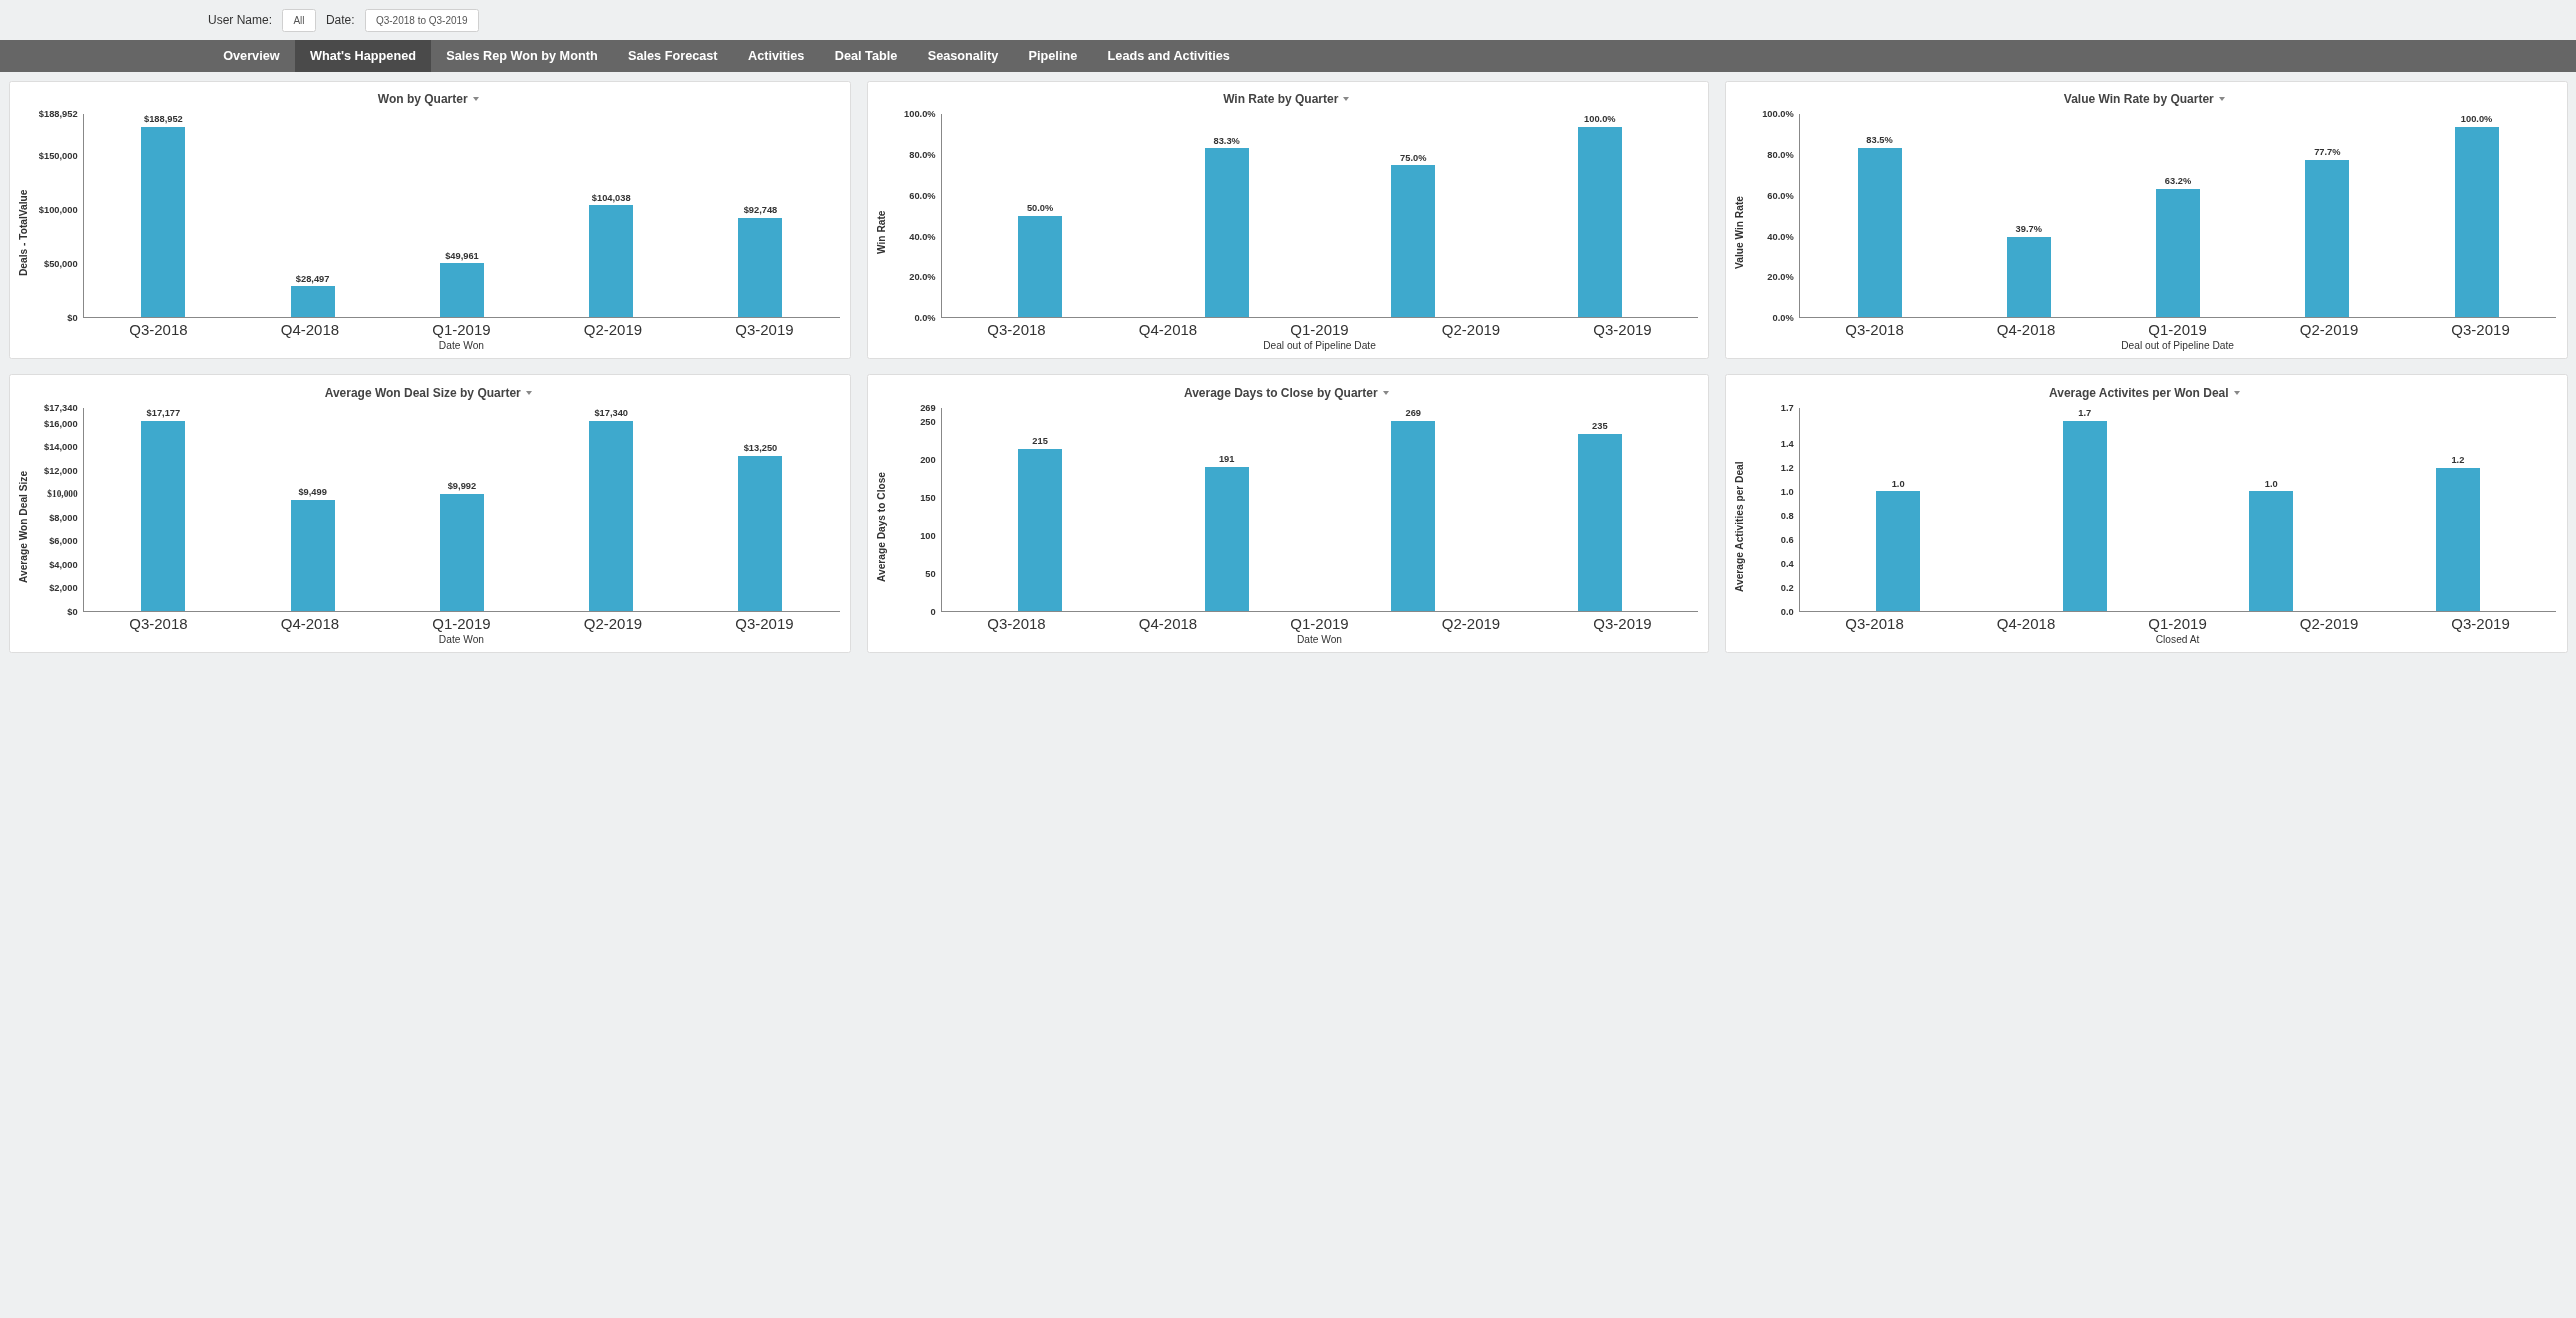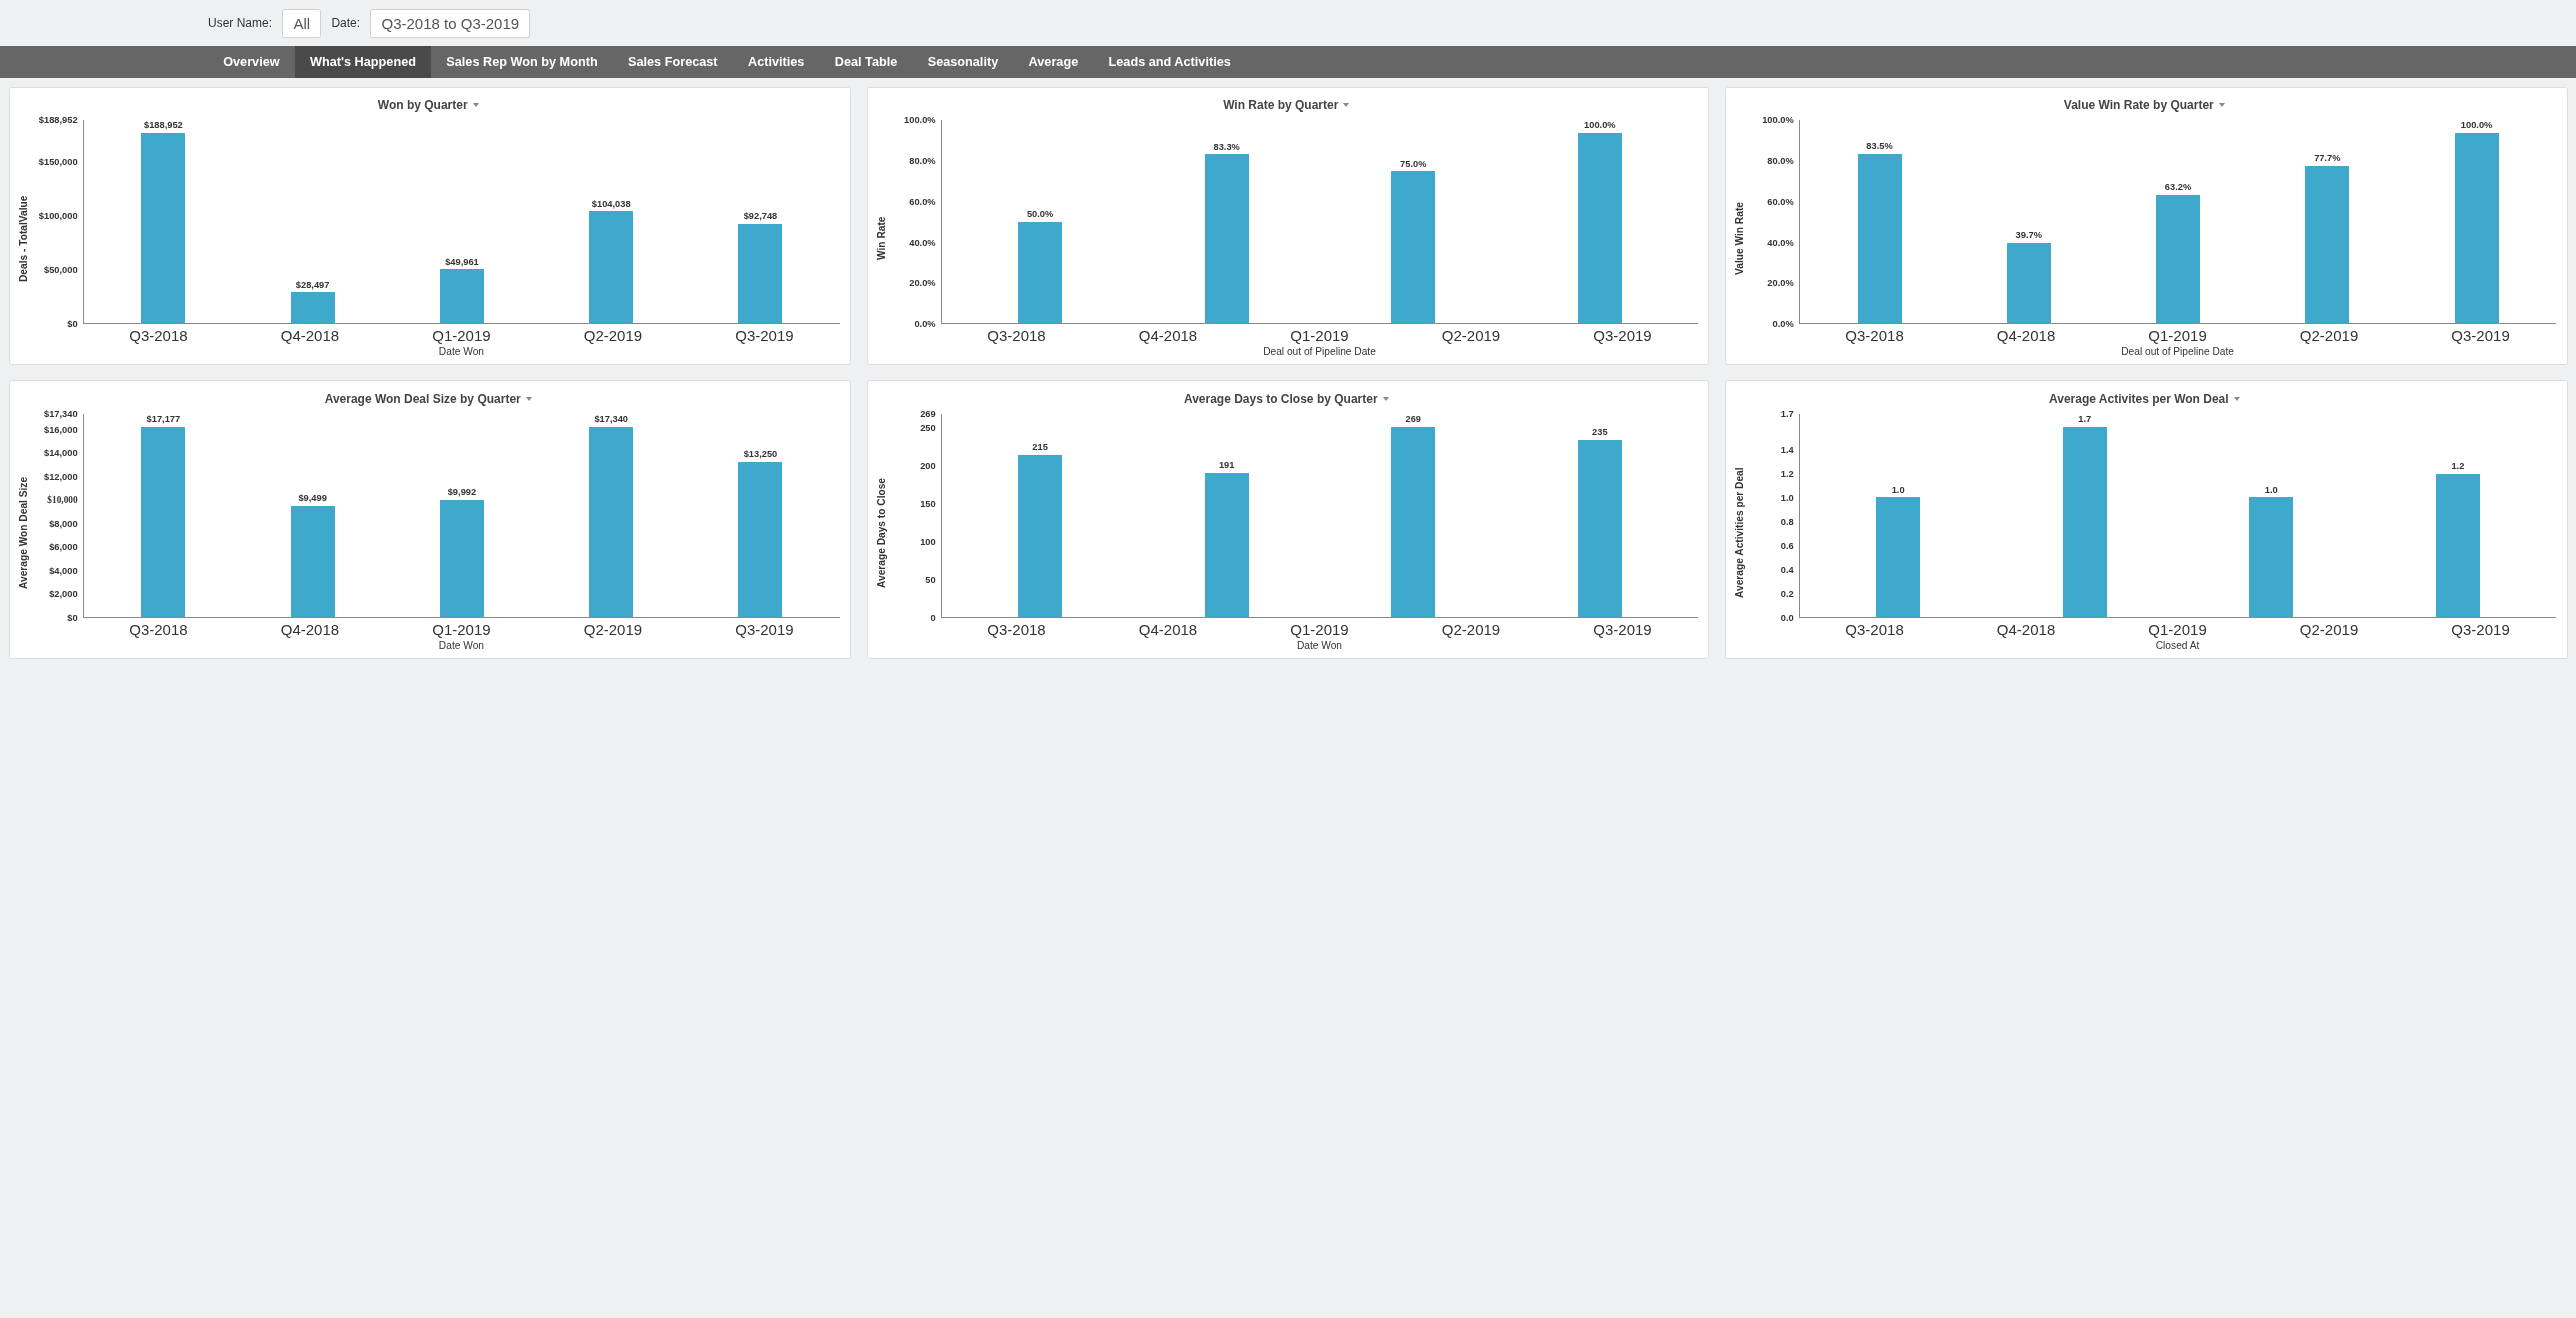--- a/index.html
+++ b/index.html
@@ -14,21 +14,21 @@
     align-items: center;
     gap: 10.2px;
     padding: 8.5px 0 8.5px 208px;
   }
   .filter-label { font-size: 12px; color: #333; }
   .filter-input {
     background: #fff;
     border: 0.8px solid #d0d0d0;
     border-radius: 2.5px;
     padding: 5.1px 10.2px;
-    font-size: 15px;
+    font-size: 10px;
     color: #555;
     cursor: pointer;
   }
   .tab-bar {
     background: #666;
     display: flex;
     align-items: center;
     padding-left: 208px;
     height: 32px;
   }
@@ -172,21 +172,21 @@
 </div>
 
 <div class="tab-bar" id="tab-bar">
     <div class="tab">Overview</div>
     <div class="tab active">What's Happened</div>
     <div class="tab">Sales Rep Won by Month</div>
     <div class="tab">Sales Forecast</div>
     <div class="tab">Activities</div>
     <div class="tab">Deal Table</div>
     <div class="tab">Seasonality</div>
-    <div class="tab">Average</div>
+    <div class="tab">Pipeline</div>
     <div class="tab">Leads and Activities</div>
   </div>
 
 <div class="grid" id="grid">
     <div class="panel">
       <div class="panel-title">
         <span>Won by Quarter</span>
         <span class="caret"></span>
       </div>
       <div class="chart-wrap">

